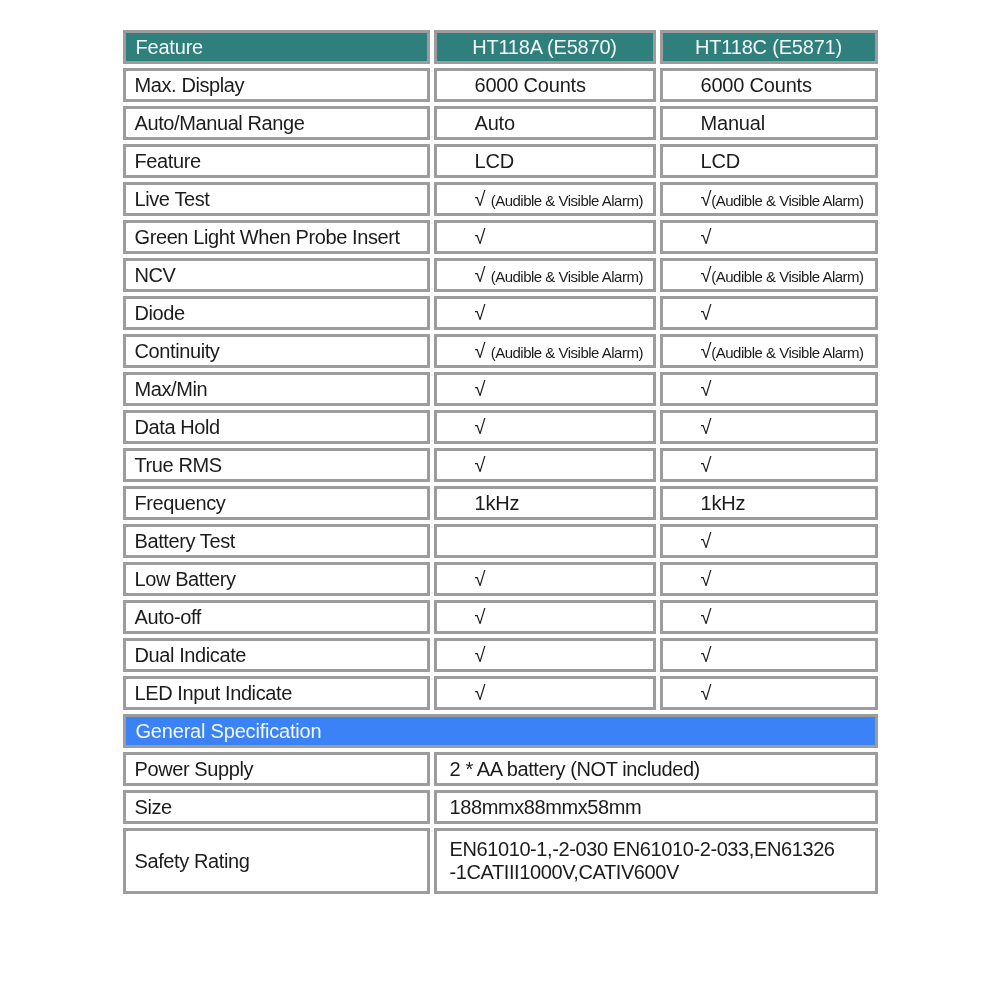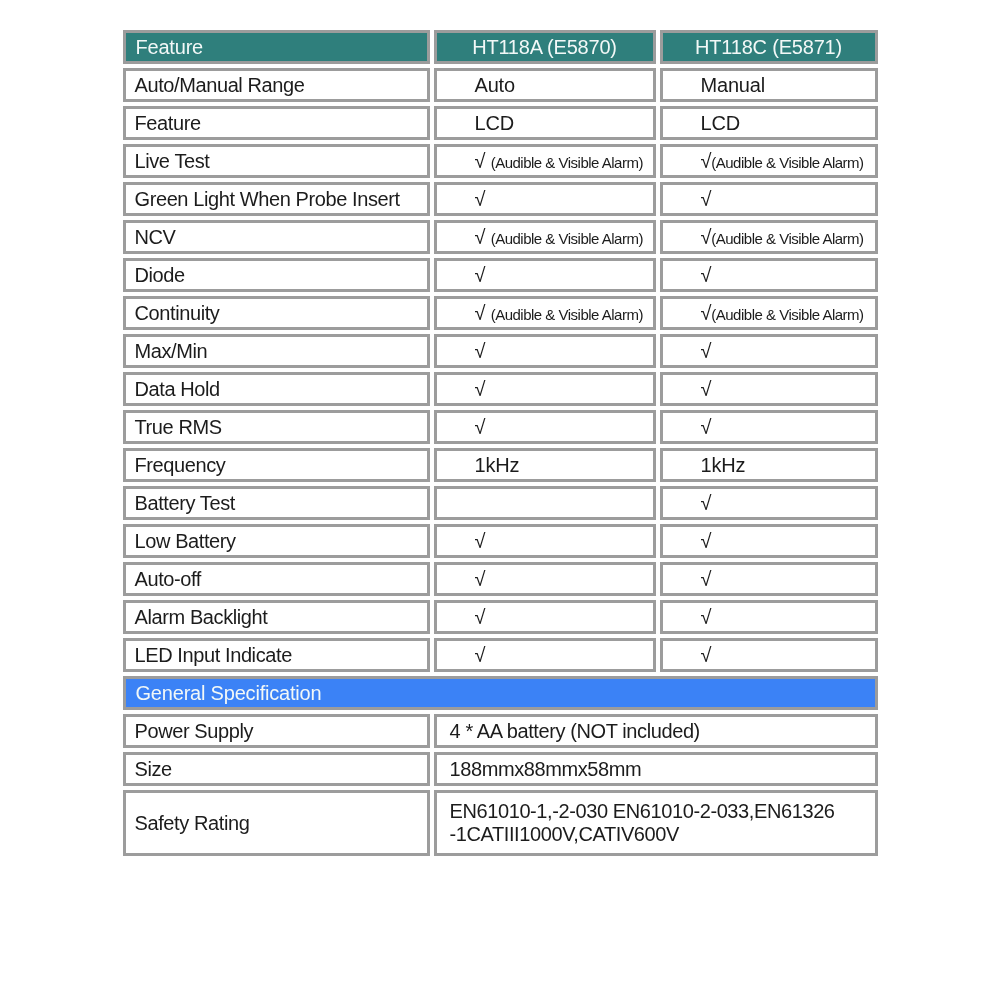--- a/index.html
+++ b/index.html
@@ -62,20 +62,25 @@
   </colgroup>
   <thead>
     <tr>
       <th class="feature-h">Feature</th>
       <th>HT118A (E5870)</th>
       <th>HT118C (E5871)</th>
     </tr>
   </thead>
   <tbody>
       <tr>
+        <td class="feature">Max. Display</td>
+        <td class="value">6000 Counts</td>
+        <td class="value">6000 Counts</td>
+      </tr>
+      <tr>
         <td class="feature">Auto/Manual Range</td>
         <td class="value">Auto</td>
         <td class="value">Manual</td>
       </tr>
       <tr>
         <td class="feature">Feature</td>
         <td class="value">LCD</td>
         <td class="value">LCD</td>
       </tr>
       <tr>
@@ -132,39 +137,39 @@
         <td class="feature">Low Battery</td>
         <td class="value">√</td>
         <td class="value">√</td>
       </tr>
       <tr>
         <td class="feature">Auto-off</td>
         <td class="value">√</td>
         <td class="value">√</td>
       </tr>
       <tr>
-        <td class="feature">Alarm Backlight</td>
+        <td class="feature">Dual Indicate</td>
         <td class="value">√</td>
         <td class="value">√</td>
       </tr>
       <tr>
         <td class="feature">LED Input Indicate</td>
         <td class="value">√</td>
         <td class="value">√</td>
       </tr>
     </tbody>
   <tbody>
     <tr>
       <td class="section" colspan="3">General Specification</td>
     </tr>
   </tbody>
   <tbody>
       <tr>
         <td class="feature">Power Supply</td>
-        <td class="specval" colspan="2">4 * AA battery (NOT included)</td>
+        <td class="specval" colspan="2">2 * AA battery (NOT included)</td>
       </tr>
       <tr>
         <td class="feature">Size</td>
         <td class="specval" colspan="2">188mmx88mmx58mm</td>
       </tr>
       <tr class="tall">
         <td class="feature">Safety Rating</td>
         <td class="specval" colspan="2">EN61010-1,-2-030 EN61010-2-033,EN61326
 -1CATIII1000V,CATIV600V</td>
       </tr>

